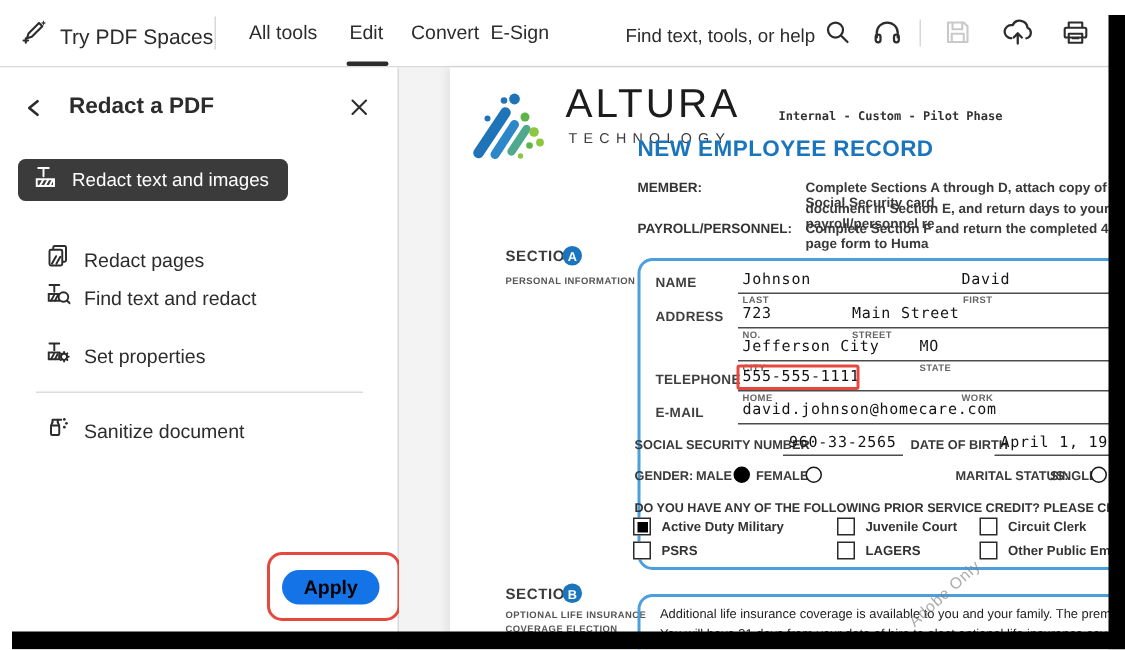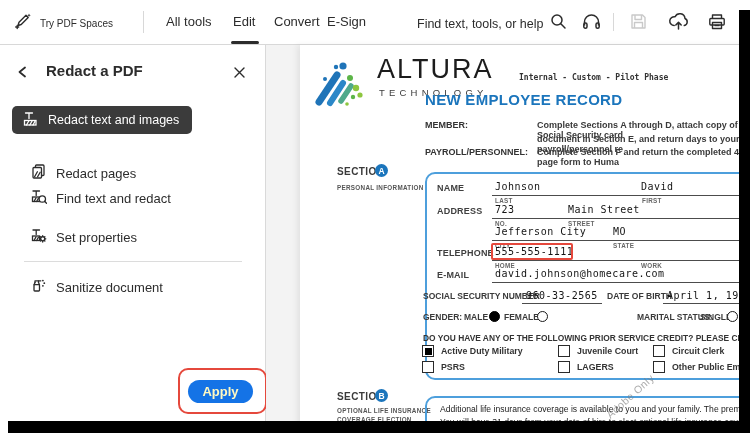--- a/index.html
+++ b/index.html
@@ -3,39 +3,39 @@
 <meta charset="utf-8">
 <style>
   html,body{margin:0;padding:0;background:#fff;}
   .screen{position:relative;width:750px;height:433px;overflow:hidden;background:#fff;
           font-family:"Liberation Sans",sans-serif;color:#2c2c2c;}
   .abs{position:absolute;white-space:nowrap;}
 
   
   .toolbar{position:absolute;left:0;top:0;width:750px;height:44px;background:#fff;border-bottom:1px solid #d8d8d8;}
   .tb-btn{position:absolute;display:flex;align-items:center;gap:7px;cursor:pointer;color:#2c2c2c;}
-  .tb-label{font-size:10px;}
+  .tb-label{font-size:14px;}
   .tab{position:absolute;top:14px;font-size:13px;color:#2c2c2c;cursor:pointer;}
   .tab-underline{position:absolute;height:2.5px;background:#2c2c2c;border-radius:2px;}
   .vdiv{position:absolute;width:1px;background:#d8d8d8;}
   .icon-btn{position:absolute;color:#2c2c2c;cursor:pointer;}
   .icon-btn.disabled{color:#c9c9c9;cursor:default;}
 
   
   .panel{position:absolute;left:0;top:45px;width:265px;height:388px;background:#fff;border-right:1px solid #d9d9d9;}
   .panel-title{position:absolute;left:46px;top:62px;font-size:15px;font-weight:700;color:#2c2c2c;}
   .p-item{position:absolute;left:12px;display:flex;align-items:center;gap:9px;height:24px;color:#2c2c2c;cursor:pointer;padding-left:18px;}
   .p-item .lbl{font-size:13px;}
   .p-active{position:absolute;left:12px;top:106px;width:180px;height:28px;background:#3B3B3B;border-radius:5px;
             display:flex;align-items:center;gap:9px;padding-left:10px;color:#fff;cursor:pointer;box-sizing:border-box;}
   .p-active .lbl{font-size:12.5px;}
   .p-div{position:absolute;left:24px;top:261px;width:218px;height:1px;background:#dcdcdc;}
   .apply-ring{position:absolute;left:178px;top:368px;width:89px;height:46px;border:2.5px solid #E5483C;border-radius:10px;box-sizing:border-box;}
   .apply-btn{position:absolute;left:188px;top:380px;width:65px;height:23px;background:#1473E6;border-radius:12px;
-             display:flex;align-items:center;justify-content:center;color:#fef9c3;font-size:13px;font-weight:700;cursor:pointer;}
+             display:flex;align-items:center;justify-content:center;color:#000000;font-size:13px;font-weight:700;cursor:pointer;}
 
   
   .gutter{position:absolute;left:266px;top:45px;width:34px;height:388px;background:#f3f3f3;}
   .page{position:absolute;left:300px;top:45px;width:450px;height:388px;background:#fff;box-shadow:-3px 0 6px rgba(0,0,0,.07);}
 
   .logo-name{position:absolute;left:377px;top:54px;font-size:27px;letter-spacing:2px;color:#1c1c1c;font-weight:400;}
   .logo-tag{position:absolute;left:379px;top:87px;font-size:9.5px;letter-spacing:4.2px;color:#3c3c3c;font-weight:500;}
   .stamp{position:absolute;left:519px;top:73px;font:700 8px "DejaVu Sans Mono",monospace;color:#333;}
   .doc-title{position:absolute;left:425px;top:91px;font-size:15px;font-weight:700;color:#1B75BC;letter-spacing:.3px;}
 

